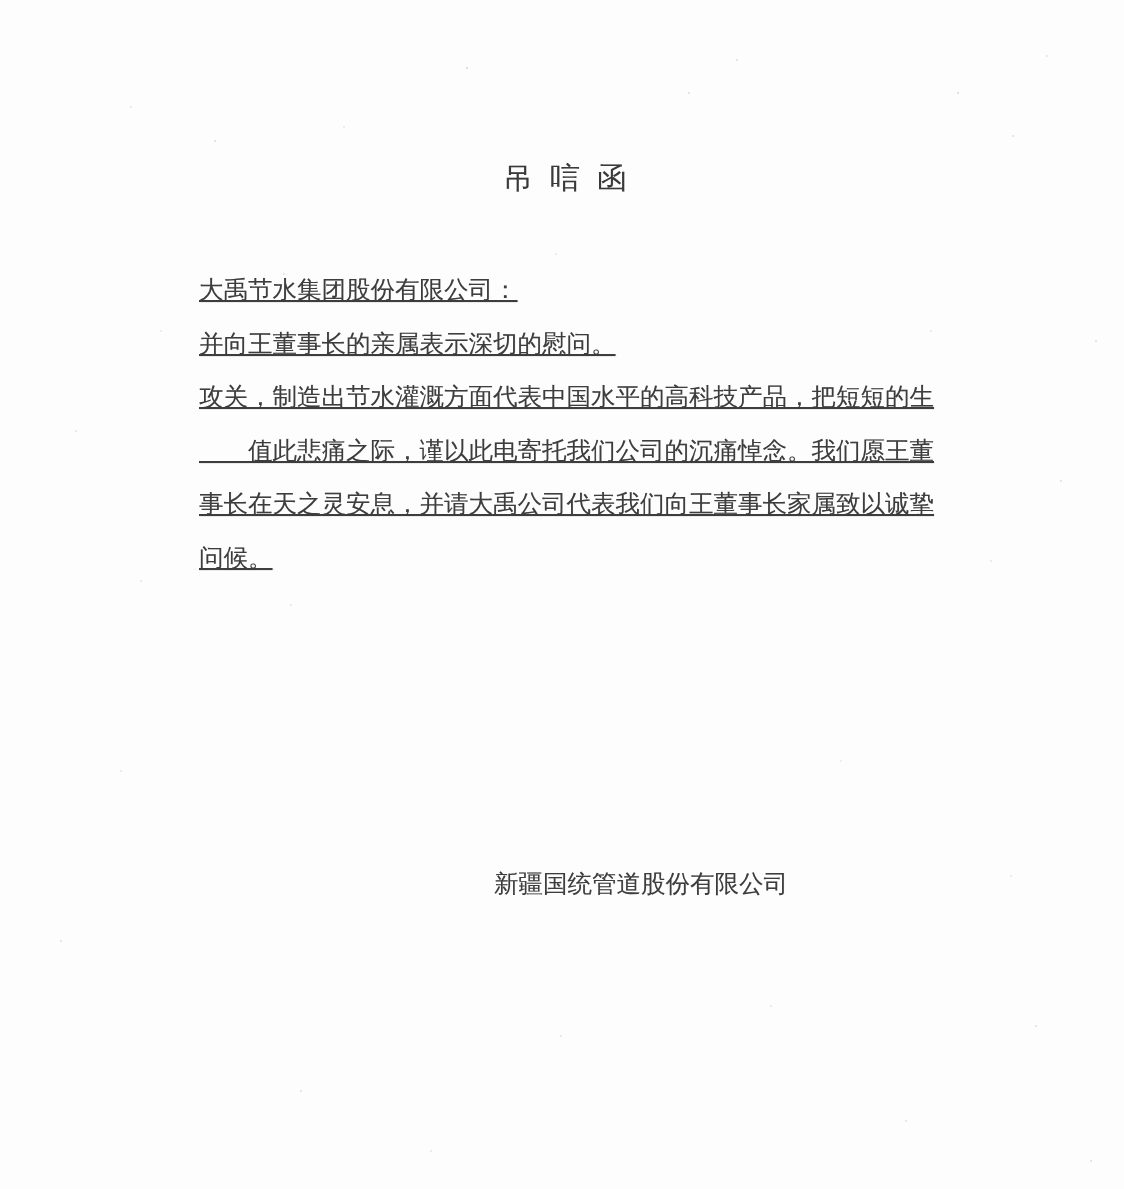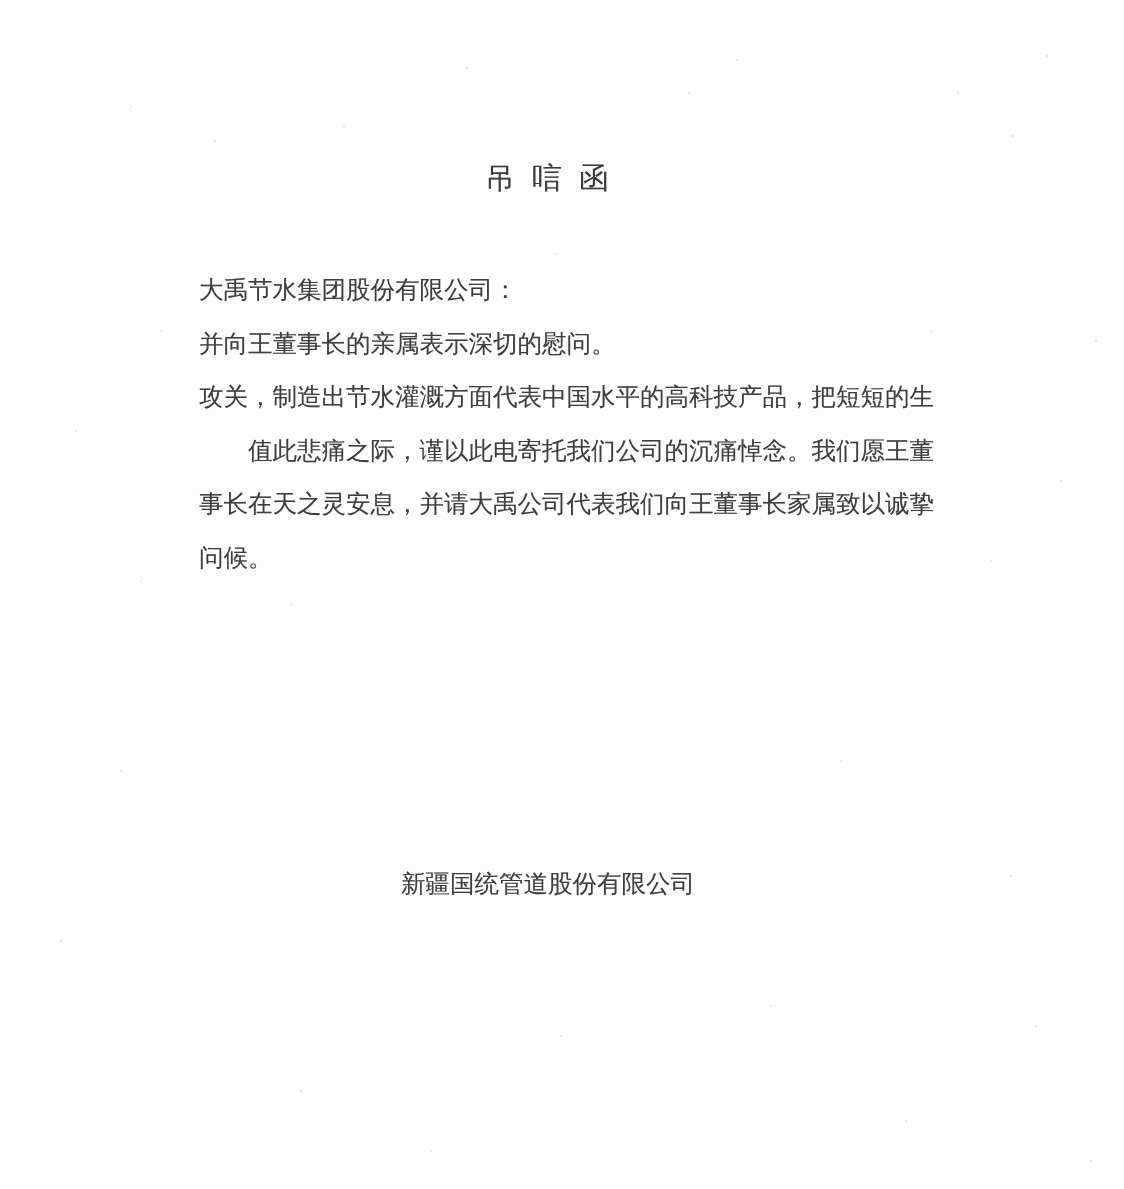--- a/index.html
+++ b/index.html
@@ -51,49 +51,51 @@
       560px 1035px 0 0 rgba(120,120,128,0.20),
       770px 1005px 0 0 rgba(125,125,132,0.18),
       1035px 1025px 0 0 rgba(120,120,128,0.22),
       905px 1120px 0 0 rgba(120,120,128,0.20),
       1090px 1160px 0 0 rgba(120,120,128,0.24),
       430px 1150px 0 0 rgba(125,125,132,0.18);
   }
   .title {
     position: absolute;
     top: 158px;
-    left: 180px;
+    left: 198px;
     width: 734px;
     margin: 0;
     text-align: center;
     font-size: 30px;
     font-weight: 400;
     letter-spacing: 17px;
     text-indent: 17px;
     color: #3a3a3a;
     text-shadow: 0.3px 0.3px 0.6px rgba(80,80,80,0.35);
     white-space: nowrap;
   }
   .letter-body {
     position: absolute;
     top: 263px;
     left: 199px;
     width: 760px;
     font-size: 24.5px;
     line-height: 53.5px;
     text-shadow: 0.3px 0.3px 0.6px rgba(80,80,80,0.35);
+    text-decoration: underline;
   }
   .line {
     white-space: nowrap;
   }
   .signature-block {
     position: absolute;
     top: 857px;
     left: 401px;
     width: 480px;
+    text-align: center;
     font-size: 24.5px;
     line-height: 53px;
     text-shadow: 0.3px 0.3px 0.6px rgba(80,80,80,0.35);
     font-family: Liberation Serif, serif;
   }
 </style>
 </head>
 <body>
 
 <div class="page">

